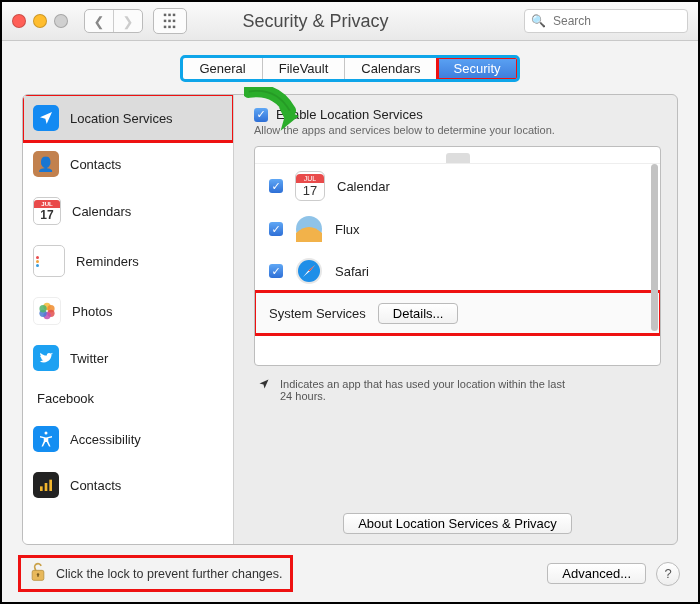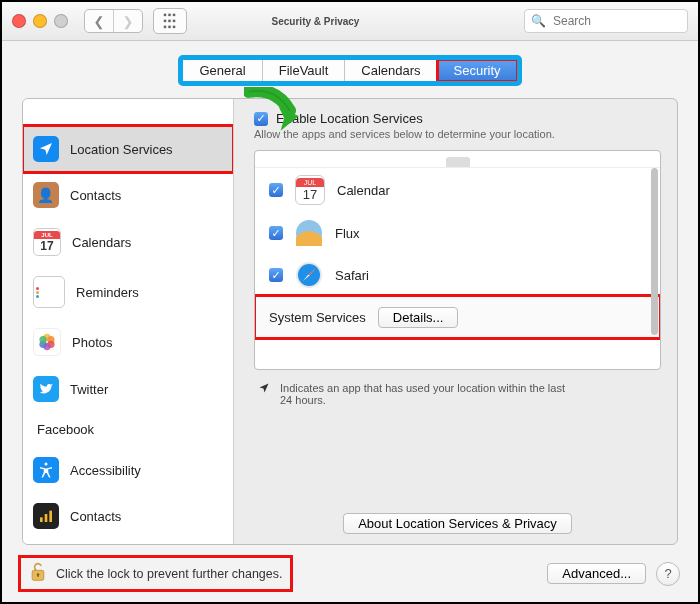--- a/index.html
+++ b/index.html
@@ -60,23 +60,22 @@
     width: 32px; height: 24px;
     border:1px solid #bbb; border-radius:5px;
     display:flex; align-items:center; justify-content:center;
     background:#fcfcfc;
     color:#666;
   }
   .title {
     flex: 1;
     text-align: center;
     color:#4a4a4a;
-    font-size: 10px;
+    font-size: 18px;
     margin-left: -80px; 
-    font-weight: bold;
   }
   .searchwrap {
     width: 150px;
     height: 22px;
     border: 1px solid #cfcfcf;
     border-radius: 4px;
     background: #fff;
     display:flex; align-items:center;
     padding: 0 6px;
     color:#999;
@@ -86,21 +85,21 @@
     border:none; outline:none; width:100%; font-size:12px; color:#333; background:transparent;
   }
 
   
   .tabs {
     display:flex; justify-content:center;
     padding: 14px 0 12px 0;
   }
   .tabgroup {
     display:inline-flex;
-    border:5px solid #0ea5e9;
+    border:3px solid #0ea5e9;
     border-radius:5px;
     overflow:hidden;
     background:#fdfdfd;
   }
   .tab {
     padding: 3px 16px;
     font-size:13px;
     border-right:1px solid #c5c5c5;
     display:flex; align-items:center;
   }
@@ -131,21 +130,20 @@
   .sidebar::-webkit-scrollbar { width:0; }
   .side-item {
     display:flex; align-items:center;
     gap:11px;
     padding: 10px 10px;
     font-size: 13px;
   }
   .side-item.indented { padding-left: 14px; }
   .side-item.selected {
     background:#dcdcdc;
-    margin-top:27px;
   }
   .side-icon {
     width:26px; height:26px; border-radius:5px;
     display:flex; align-items:center; justify-content:center;
     color:#fff; font-size:14px;
   }
 
   .content {
     flex:1;
     position:relative;

